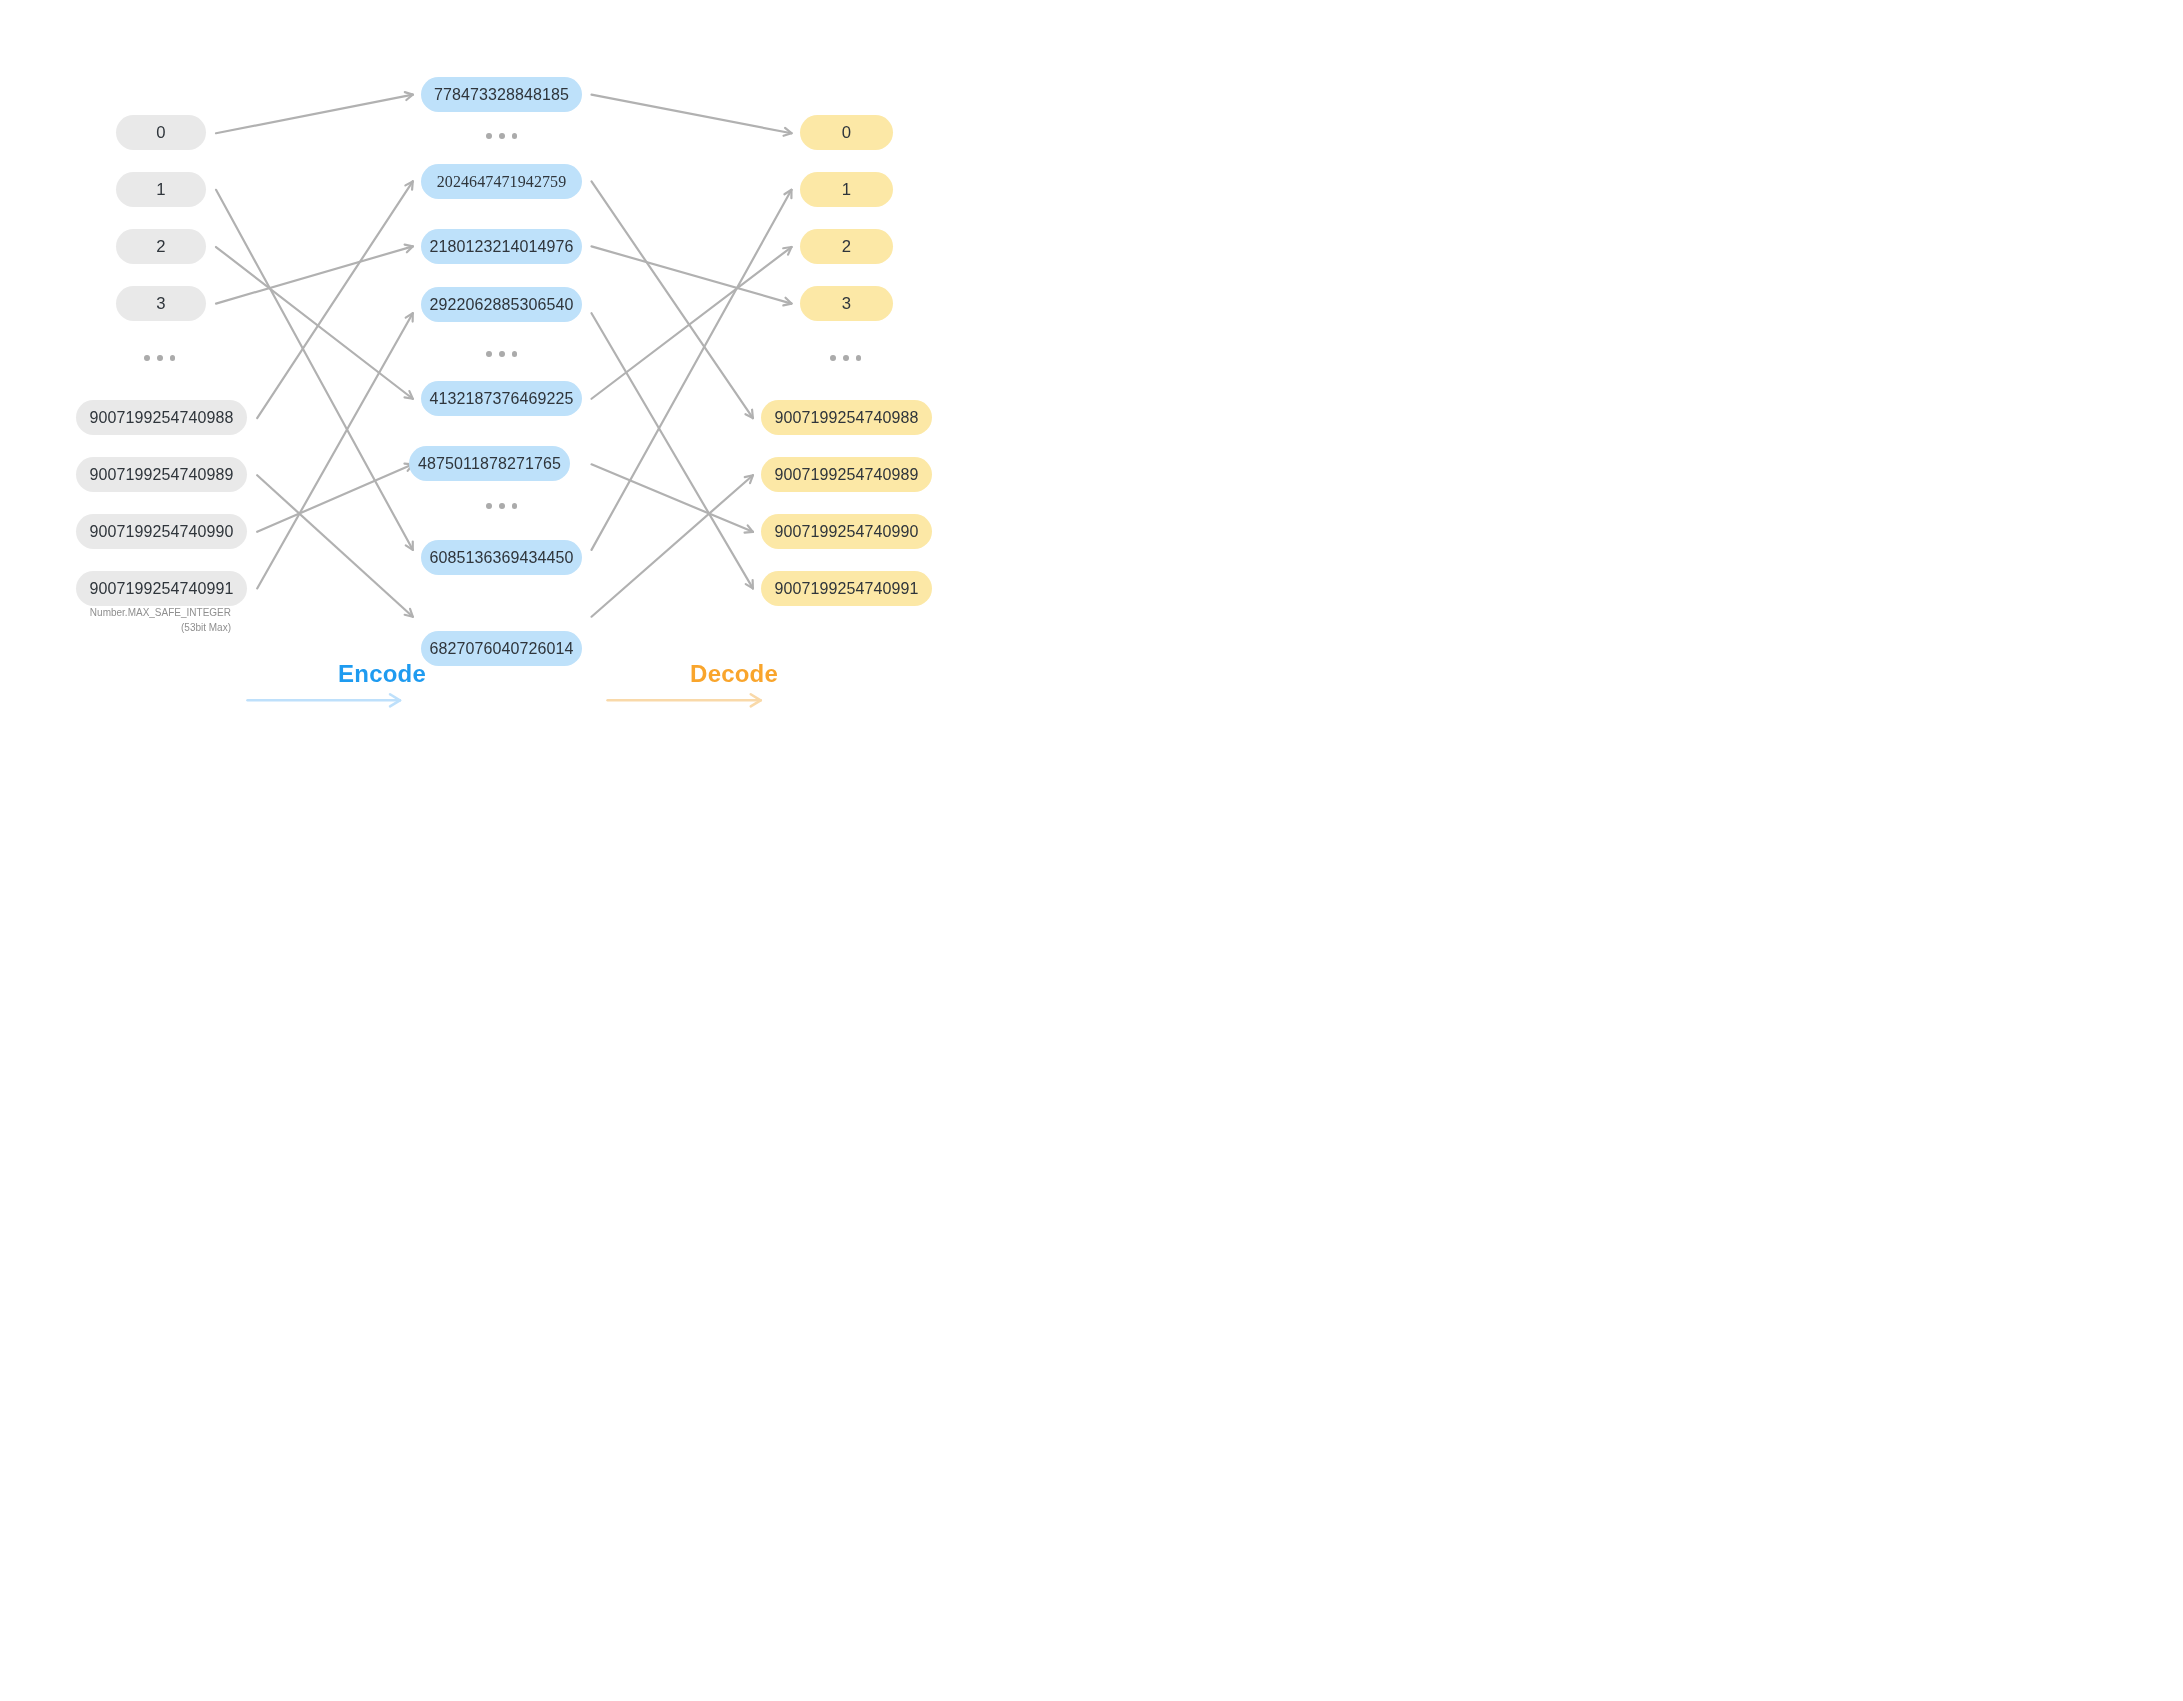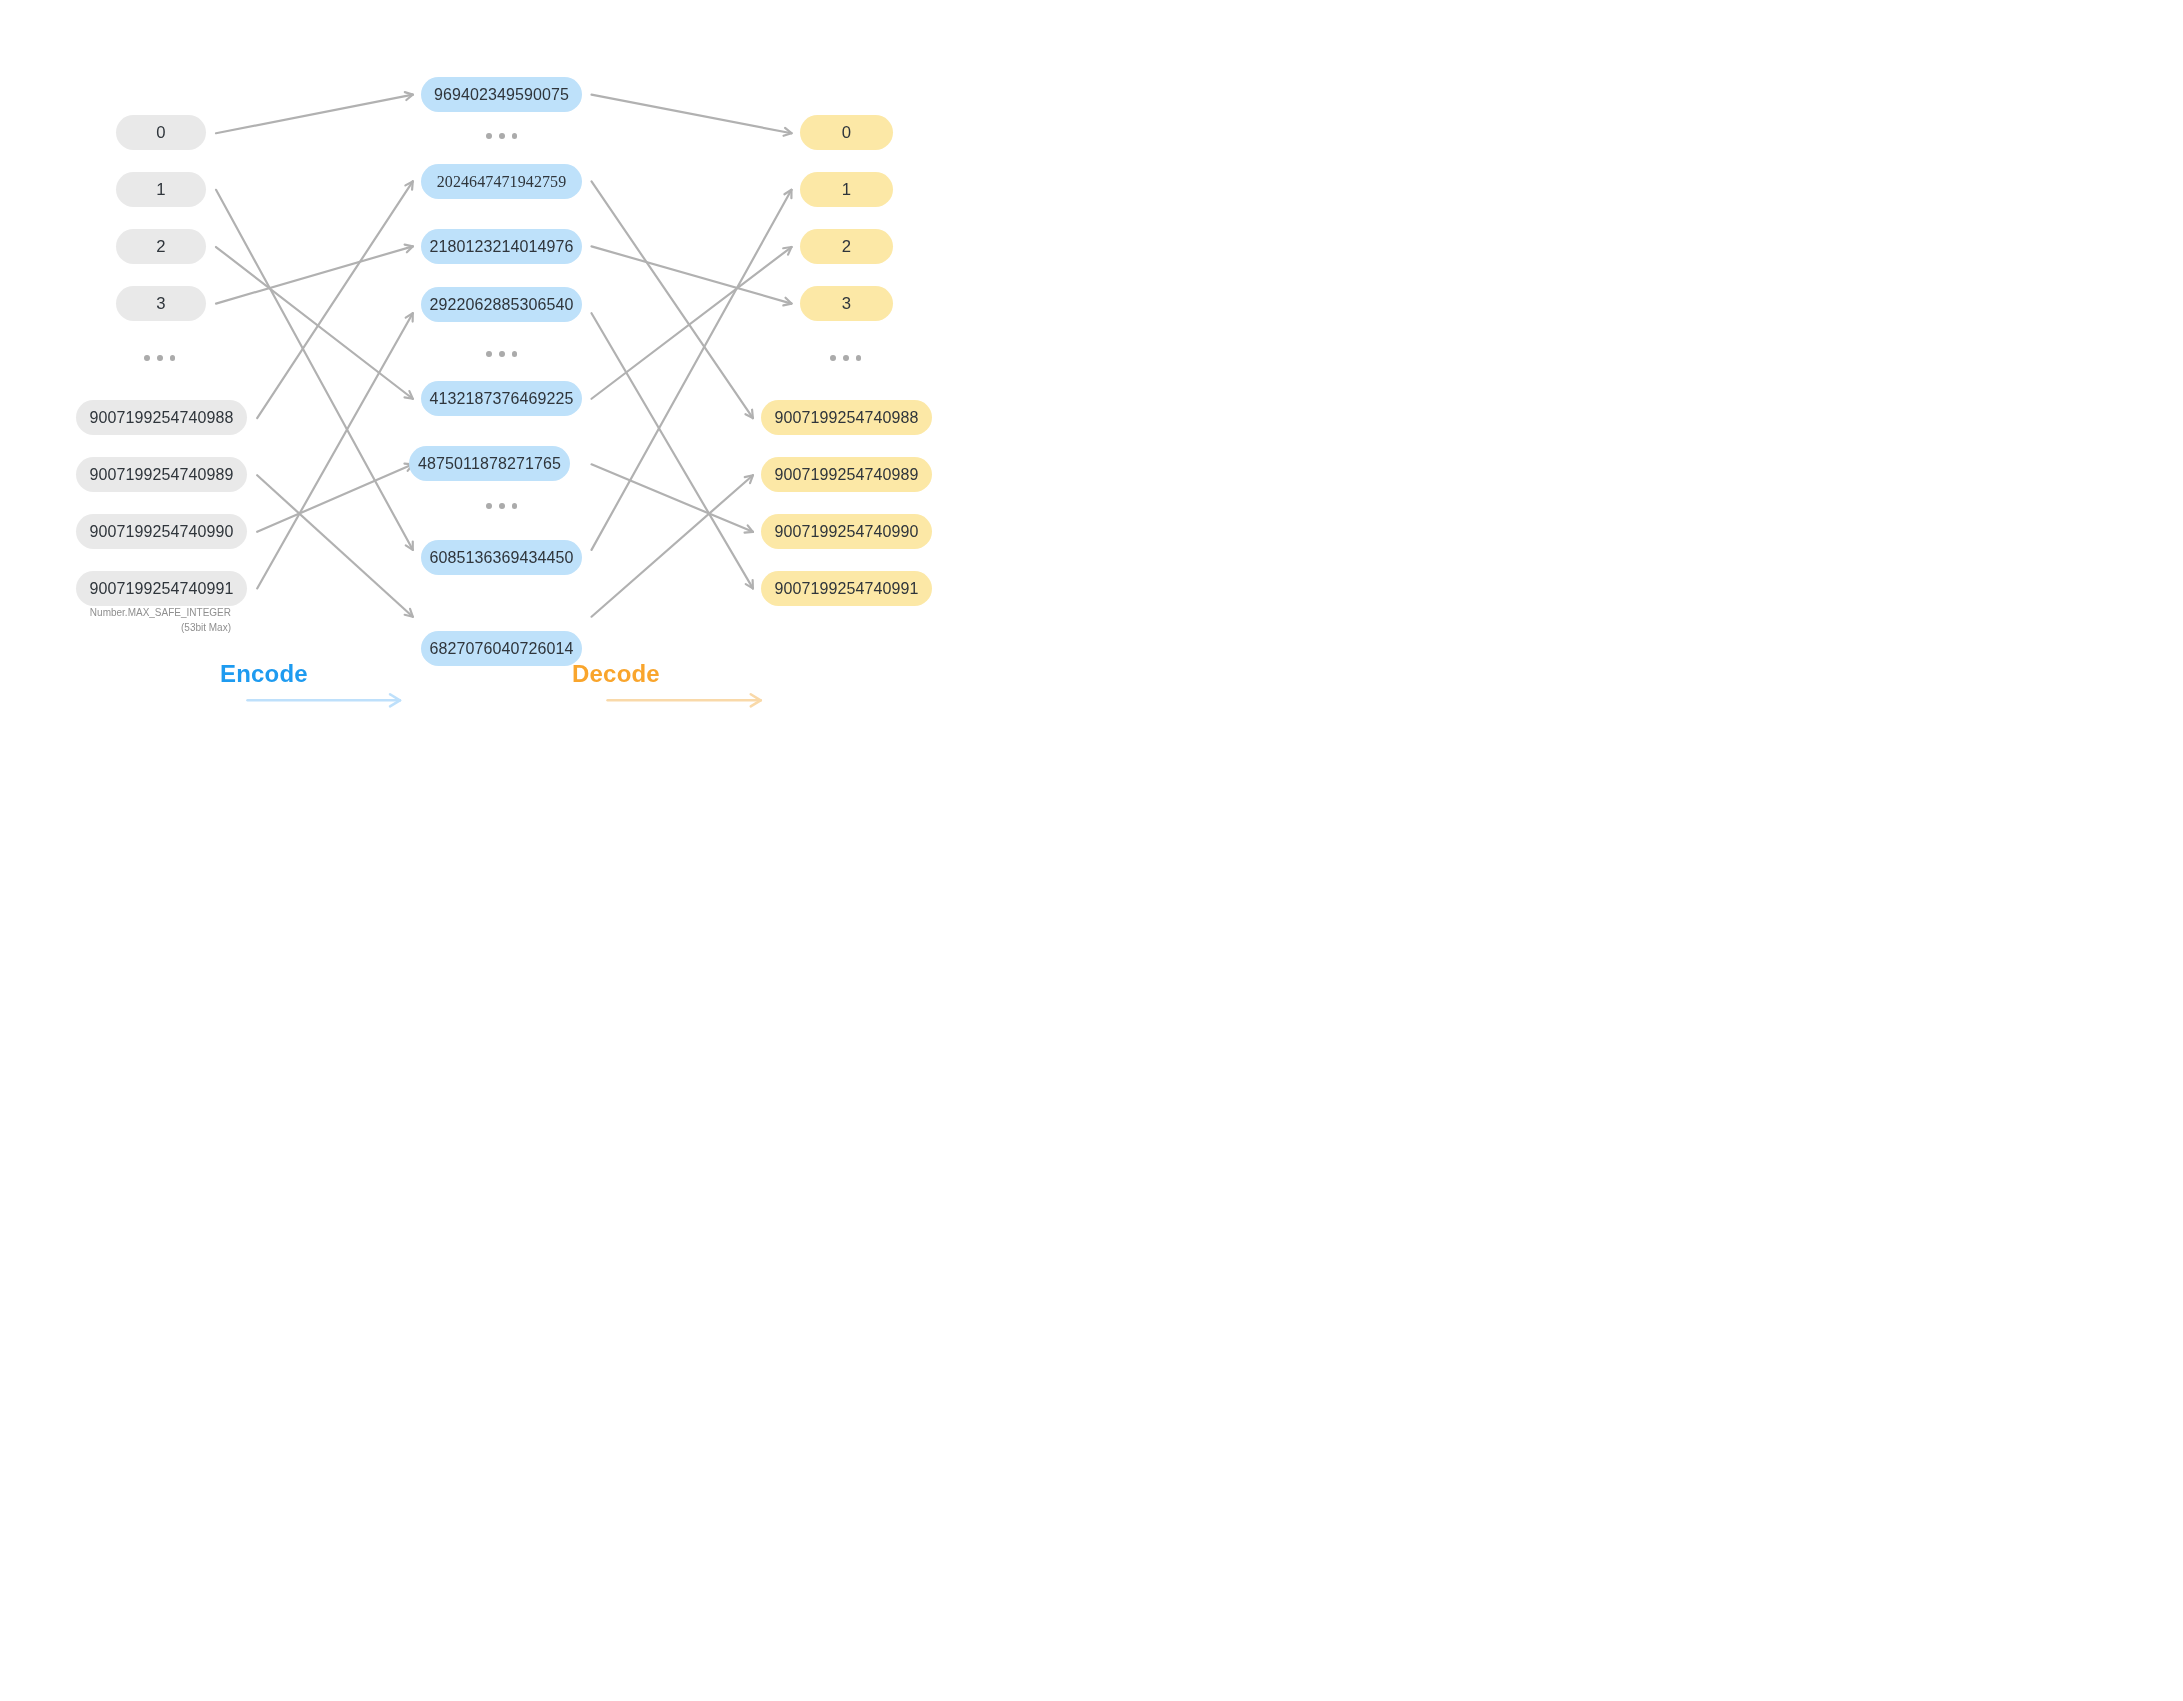--- a/index.html
+++ b/index.html
@@ -10,21 +10,21 @@
         height:35px;border-radius:18px;z-index:1;
         font-size:16px;letter-spacing:0.1px;color:var(--pill-text,#2f353b);}
   .pill.small{font-size:16.7px;}
   .pill.plain{background:var(--plain-pill,#e9e9e9);}
   .pill.encoded{background:var(--encoded-pill,#bee1fa);}
   .pill.decoded{background:var(--decoded-pill,#fce8a6);}
   .dotgroup{position:absolute;display:flex;gap:7px;z-index:1;}
   .dotgroup .dot{width:5.8px;height:5.8px;border-radius:50%;background:var(--dots,#ababab);}
   .footnote{position:absolute;left:60px;top:605px;width:171px;text-align:right;z-index:1;
             font-size:10px;line-height:15px;color:var(--footnote-text,#8f8f8f);}
-  .op-label{position:absolute;width:206px;text-align:left;top:660px;z-index:1;
+  .op-label{position:absolute;width:206px;text-align:right;top:660px;z-index:1;
             font-size:24px;font-weight:bold;letter-spacing:0.2px;}
   .op-label.encode{left:220px;color:var(--encode-accent,#1e9bf0);}
   .op-label.decode{left:572px;color:var(--decode-accent,#f9a52c);}
 </style>
 </head>
 <body>
 
 <div class="canvas">
   <svg id="arrows" width="994" height="775" viewBox="0 0 1546 1205">
       <line x1="336" y1="207" x2="642" y2="147" stroke="#b1b1b1" stroke-width="3.4" stroke-linecap="round"></line>
@@ -92,21 +92,21 @@
       <div class="pill plain" style="left: 76px; top: 457px; width: 171px;">9007199254740989</div>
       <div class="pill plain" style="left: 76px; top: 514px; width: 171px;">9007199254740990</div>
       <div class="pill plain" style="left: 76px; top: 571px; width: 171px;">9007199254740991</div>
       <div class="dotgroup" style="left: 144px; top: 355px;">
         <div class="dot"></div>
         <div class="dot"></div>
         <div class="dot"></div>
       </div>
     </div>
   <div id="col-encoded">
-      <div class="pill encoded" style="left: 421px; top: 77px; width: 161px;">969402349590075</div>
+      <div class="pill encoded" style="left: 421px; top: 77px; width: 161px;">778473328848185</div>
       <div class="pill encoded" style="left: 421px; top: 164px; width: 161px; font-family: Liberation Serif, serif;">2024647471942759</div>
       <div class="pill encoded" style="left: 421px; top: 229px; width: 161px;">2180123214014976</div>
       <div class="pill encoded" style="left: 421px; top: 287px; width: 161px;">2922062885306540</div>
       <div class="pill encoded" style="left: 421px; top: 381px; width: 161px; text-align: center;">4132187376469225</div>
       <div class="pill encoded" style="left: 409px; top: 446px; width: 161px;">4875011878271765</div>
       <div class="pill encoded" style="left: 421px; top: 532px; width: 161px; margin-top: 8px;">6085136369434450</div>
       <div class="pill encoded" style="left: 421px; top: 599px; width: 161px; margin-top: 32px;">6827076040726014</div>
       <div class="dotgroup" style="left: 486px; top: 133px;">
         <div class="dot"></div>
         <div class="dot"></div>

